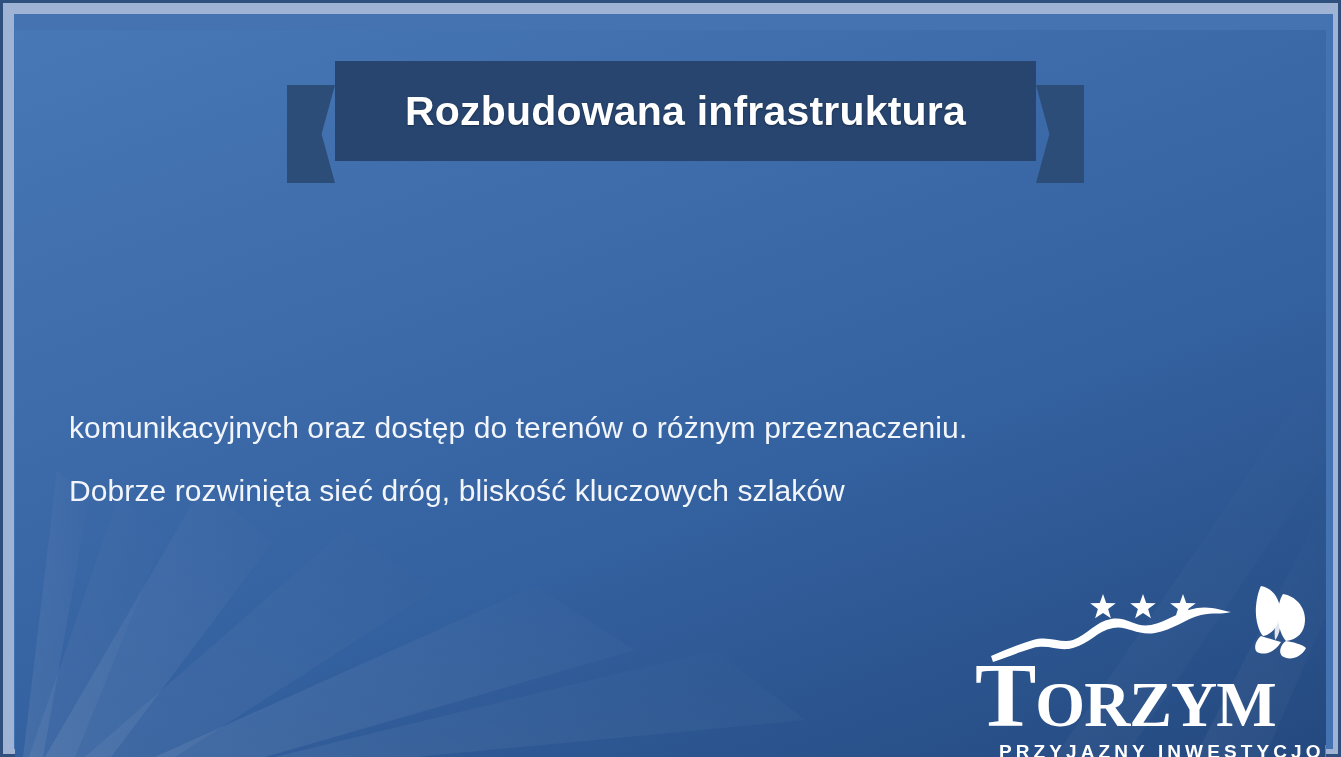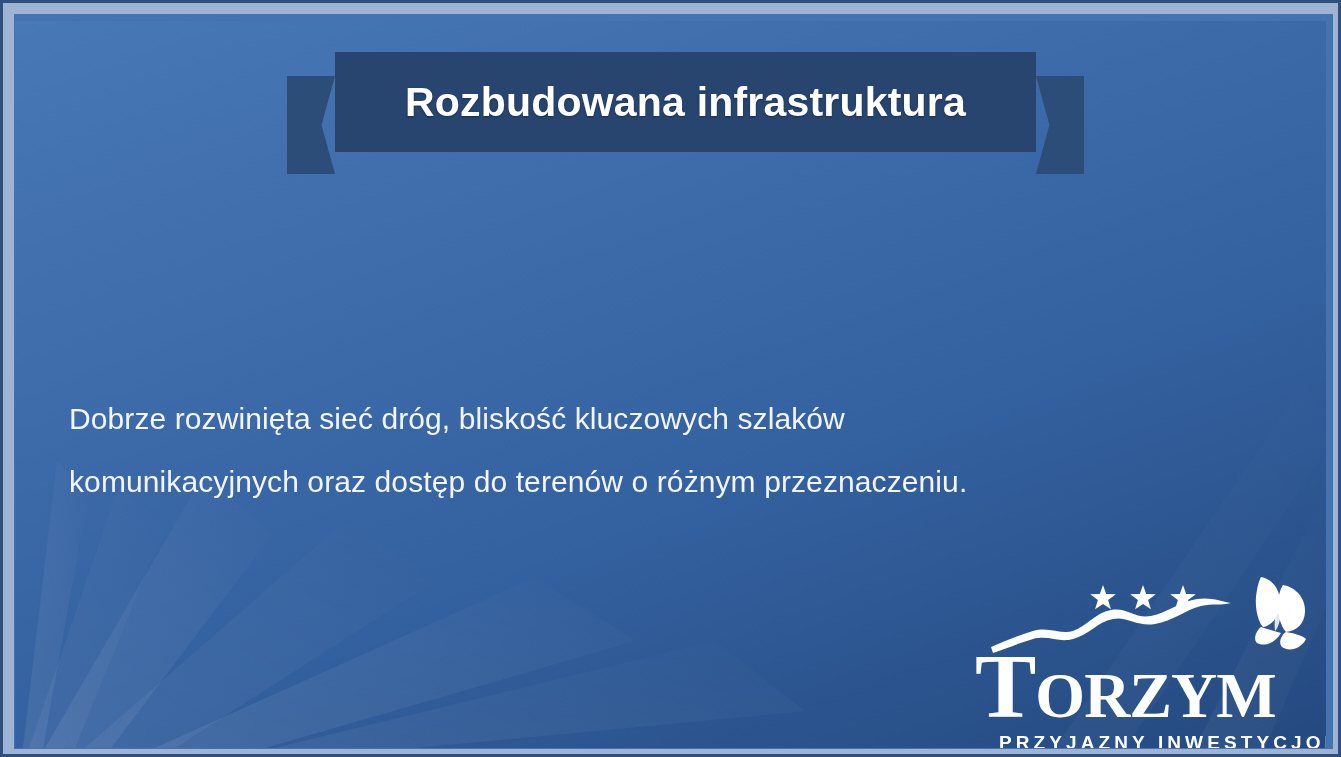--- a/index.html
+++ b/index.html
@@ -38,21 +38,21 @@
     left: 11px; top: 11px;
     width: 1319px; height: 735px;
     box-sizing: border-box;
     background: #4572b0;           
     padding: 4px;
   }
 
   
   .canvas {
     position: absolute;
-    left: 15px; top: 21px;
+    left: 15px; top: 30px;
     width: 1311px; height: 727px;
     overflow: hidden;
     background:
       radial-gradient(120% 130% at 18% 4%, #4273b2 0%, #3b6aa8 38%, #२f5e9d 62%, #274f8c 100%);
     background-color: #0369a1;
   }
   
   .canvas::before {
     content: "";
     position: absolute;
@@ -171,22 +171,22 @@
 
       <div class="ribbon">
         <div class="ribbon-tail left"></div>
         <div class="ribbon-tail right"></div>
         <div class="ribbon-panel">
           <span class="ribbon-title">Rozbudowana infrastruktura</span>
         </div>
       </div>
 
       <div class="body-copy">
+        <span class="line">komunikacyjnych oraz dostęp do terenów o różnym przeznaczeniu.</span>
         <span class="line">Dobrze rozwinięta sieć dróg, bliskość kluczowych szlaków</span>
-        <span class="line">komunikacyjnych oraz dostęp do terenów o różnym przeznaczeniu.</span>
       </div>
 
       <div class="logo">
         <svg width="370" height="190" viewBox="0 0 370 190">
           <g fill="#ffffff">
 
             <g>
               <path d="M128 16 l3.2 9.1 9.6 .2 -7.7 5.8 2.8 9.2 -7.9 -5.4 -7.9 5.4 2.8 -9.2 -7.7 -5.8 9.6 -.2 z"></path>
               <path d="M168 16 l3.2 9.1 9.6 .2 -7.7 5.8 2.8 9.2 -7.9 -5.4 -7.9 5.4 2.8 -9.2 -7.7 -5.8 9.6 -.2 z"></path>
               <path d="M208 16 l3.2 9.1 9.6 .2 -7.7 5.8 2.8 9.2 -7.9 -5.4 -7.9 5.4 2.8 -9.2 -7.7 -5.8 9.6 -.2 z"></path>

